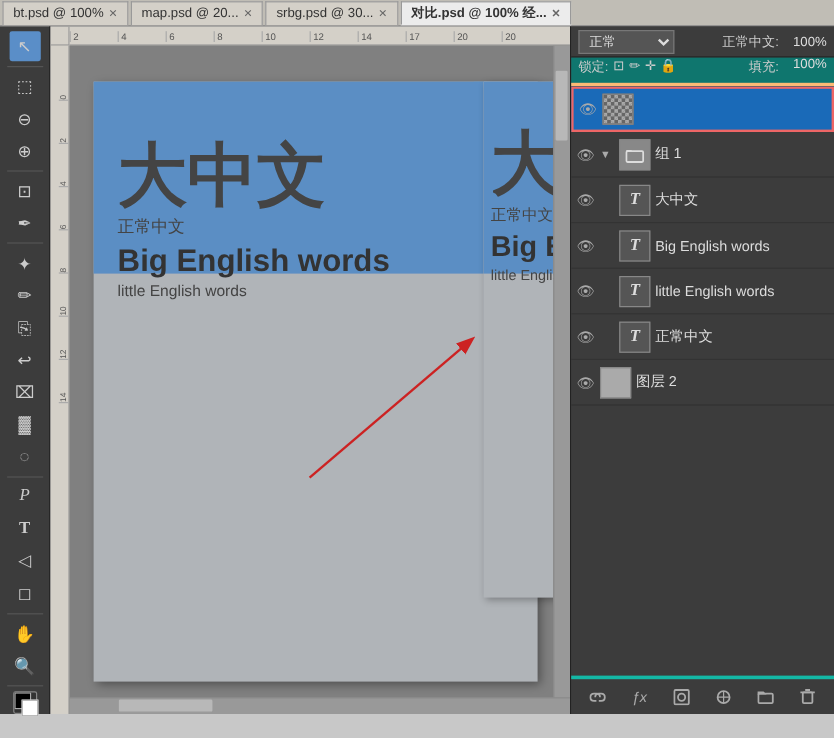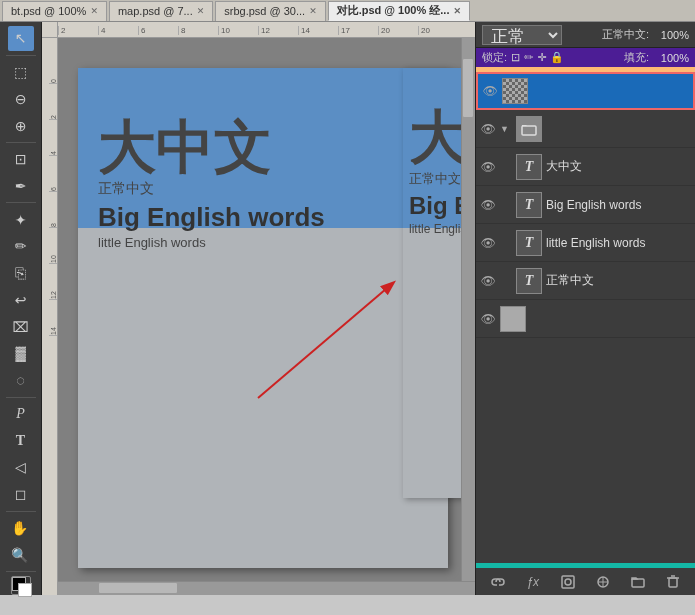--- a/index.html
+++ b/index.html
@@ -237,44 +237,43 @@
       align-items: center;
       padding: 0 6px;
       border-bottom: 1px solid #222;
       gap: 4px;
     }
     .mode-select {
       height: 20px;
       background: #555;
       border: 1px solid #777;
       color: #ddd;
-      font-size: 17px;
+      font-size: 11px;
       padding: 0 4px;
       width: 80px;
     }
     .opacity-label {
       font-size: 11px;
       color: #ccc;
       margin-left: auto;
     }
     .opacity-value {
       font-size: 11px;
       color: #ddd;
       width: 36px;
       text-align: right;
     }
 
     
     .lock-row {
       height: 24px;
-      background: #4c1d95;
-      display: flex;
-      align-items: center;
+      background: #0f766e;
+      display: flex;
       padding: 0 6px;
-      border-bottom: 5px solid #fdba74;
+      border-bottom: 3px solid #fdba74;
       gap: 4px;
     }
     .lock-label {
       font-size: 11px;
       color: #ccc;
     }
     .lock-icon {
       font-size: 11px;
       color: #ccc;
       cursor: pointer;
@@ -361,21 +360,21 @@
       color: #ddd;
       font-style: italic;
       font-family: serif;
       font-weight: bold;
     }
 
     
     .panel-bottom {
       height: 32px;
       background: #3c3c3c;
-      border-top: 5px solid #14b8a6;
+      border-top: 3px solid #14b8a6;
       display: flex;
       align-items: center;
       justify-content: space-around;
       padding: 0 4px;
     }
     .panel-bottom-btn {
       width: 22px;
       height: 22px;
       display: flex;
       align-items: center;
@@ -408,21 +407,21 @@
   </style>
 </head>
 <body>
 
 <div class="tab-bar">
   <div class="tab">
     <span>bt.psd @ 100%</span>
     <span class="tab-close">✕</span>
   </div>
   <div class="tab">
-    <span>map.psd @ 7...</span>
+    <span>map.psd @ 20...</span>
     <span class="tab-close">✕</span>
   </div>
   <div class="tab">
     <span>srbg.psd @ 30...</span>
     <span class="tab-close">✕</span>
   </div>
   <div class="tab active">
     <span>对比.psd @ 100% 经...</span>
     <span class="tab-close">✕</span>
   </div>
@@ -569,20 +568,21 @@
 
       <div class="layer-item">
         <div class="layer-eye">👁</div>
         <div class="layer-group-arrow">▼</div>
         <div class="layer-thumbnail" style="background:#888;display:flex;align-items:center;justify-content:center;">
           <svg width="16" height="14" viewBox="0 0 16 14">
               <rect x="1" y="4" width="14" height="9" rx="1" fill="none" stroke="#ddd" stroke-width="1.5"></rect>
               <path d="M1 5 L1 3 L5 3 L6 4 L1 4" fill="#ddd"></path>
             </svg>
         </div>
+        <span class="layer-name">组 1</span>
       </div>
 
       <div class="layer-item">
         <div class="layer-eye">👁</div>
         <div class="layer-indent"></div>
         <div class="layer-type-icon" style="font-size:14px;font-family:serif;font-weight:bold;font-style:italic;color:#ddd;width:26px;height:26px;border:1px solid #888;display:flex;align-items:center;justify-content:center;background:#555;">T</div>
         <span class="layer-name">大中文</span>
       </div>
 
       <div class="layer-item">
@@ -602,20 +602,21 @@
       <div class="layer-item">
         <div class="layer-eye">👁</div>
         <div class="layer-indent"></div>
         <div class="layer-type-icon" style="font-size:14px;font-family:serif;font-weight:bold;font-style:italic;color:#ddd;width:26px;height:26px;border:1px solid #888;display:flex;align-items:center;justify-content:center;background:#555;">T</div>
         <span class="layer-name">正常中文</span>
       </div>
 
       <div class="layer-item">
         <div class="layer-eye">👁</div>
         <div class="layer-thumbnail" style="background:#aaa;border:1px solid #888;"></div>
+        <span class="layer-name">图层 2</span>
       </div>
 
     </div>
 
     <div class="panel-bottom">
       <div class="panel-bottom-btn">
         <svg width="14" height="14" viewBox="0 0 14 14">
             <path d="M5 7 Q5 4 8 4 L10 4 Q13 4 13 7 Q13 10 10 10 L8 10" fill="none" stroke="#aaa" stroke-width="1.5"></path>
             <path d="M9 7 Q9 4 6 4 L4 4 Q1 4 1 7 Q1 10 4 10 L6 10" fill="none" stroke="#aaa" stroke-width="1.5"></path>
           </svg>

